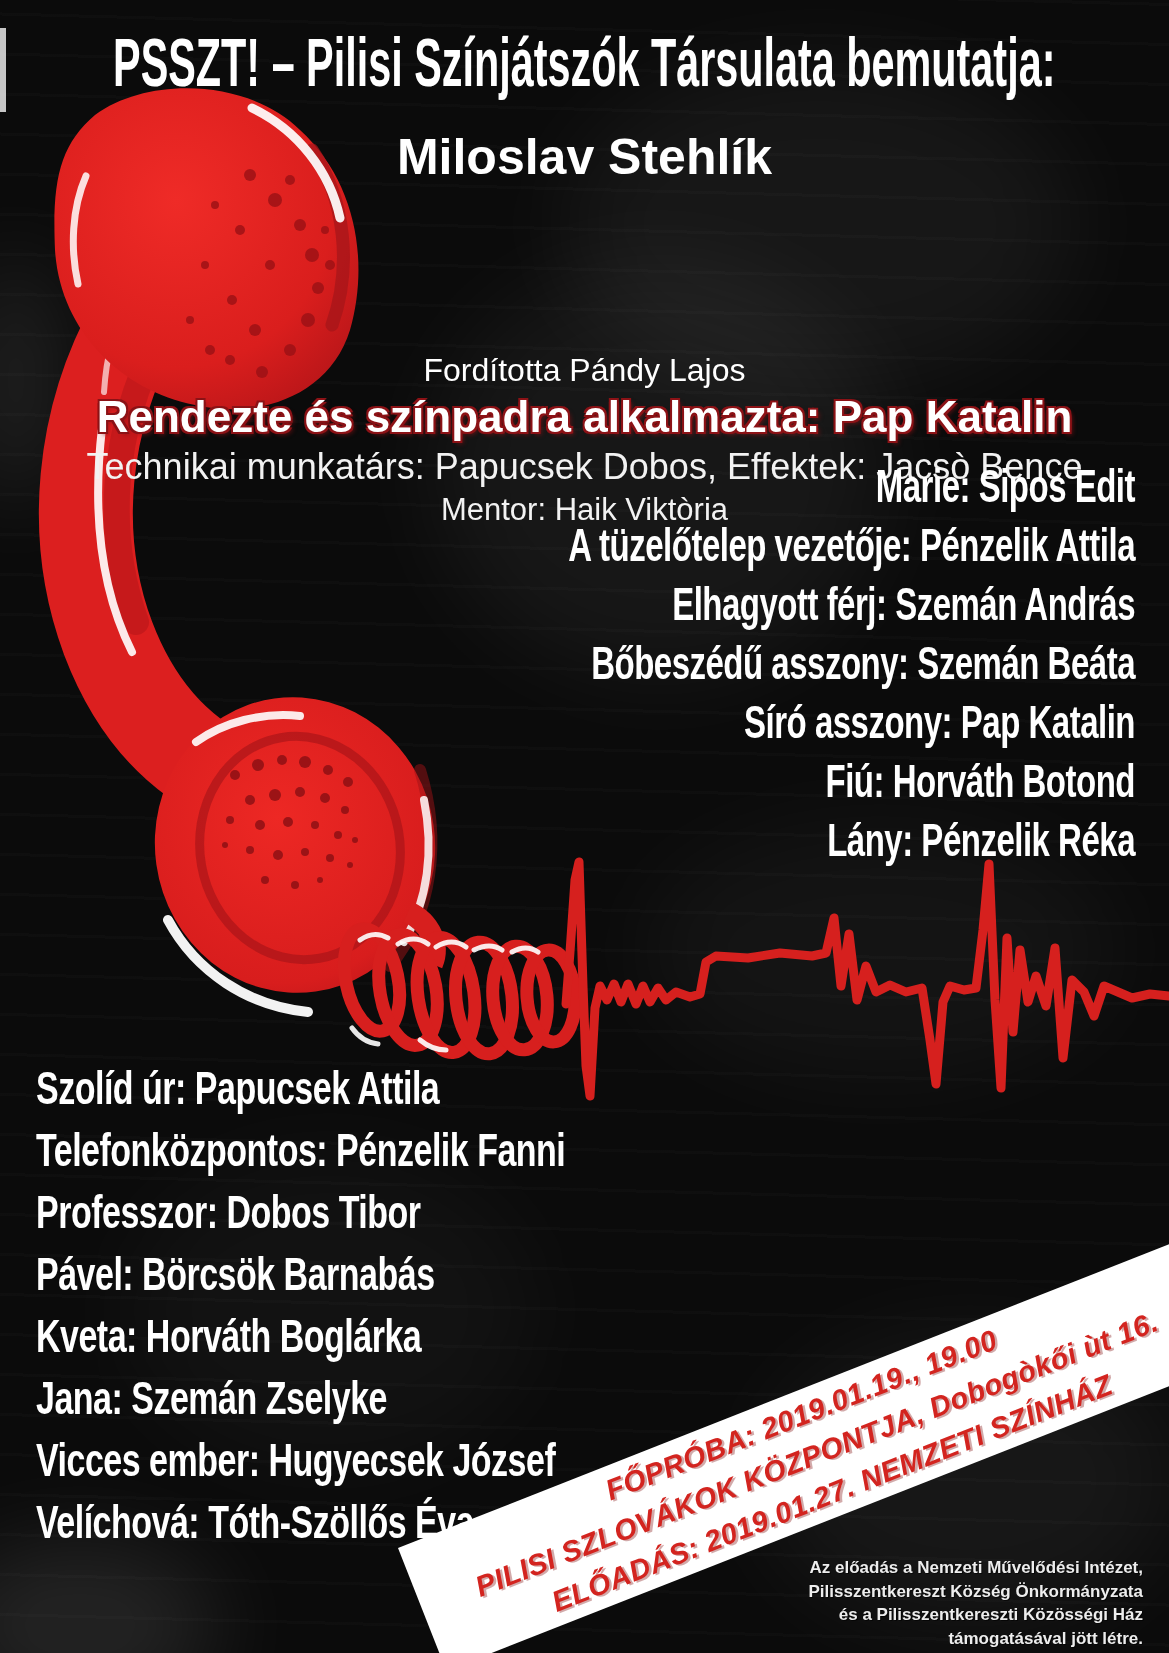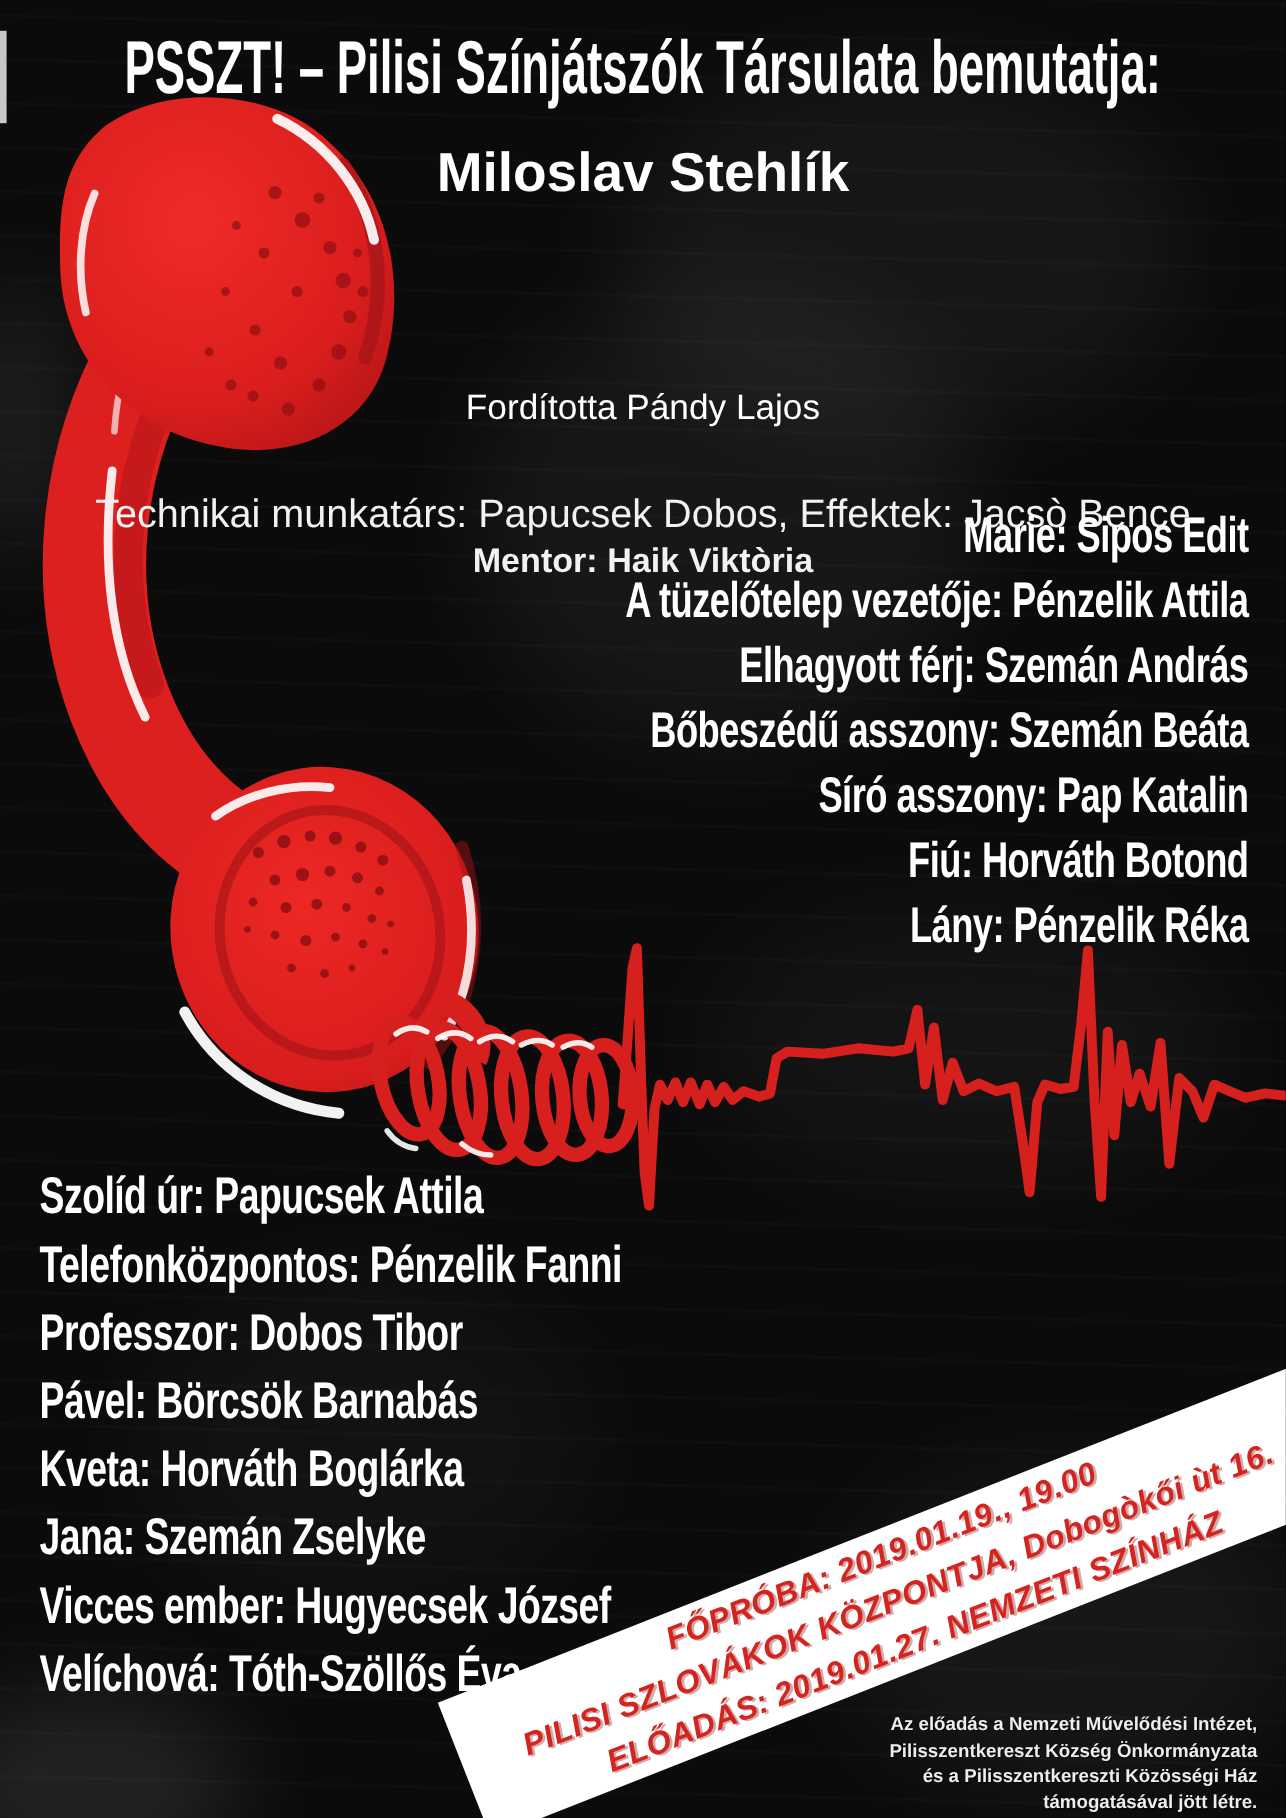--- a/index.html
+++ b/index.html
@@ -37,21 +37,21 @@
   .presenter .v-stretch{transform:scale(.94,1.55);transform-origin:50% 0;}
   .author{top:128px;font-size:50px;font-weight:bold;}
   .main-title{top:182px;font-size:118px;font-weight:800;letter-spacing:-3px;
     text-shadow:2px 2px 0 rgba(0,0,0,.25);}
   .main-title .v-stretch{transform:scale(.94,1.6);transform-origin:50% 0;}
   .translator{top:352px;font-size:32px;font-weight:500;}
   .director{top:392px;font-size:44px;font-weight:bold;
     text-shadow:2px 2px 0 var(--director-outline),-2px -2px 0 var(--director-outline),
       2px -2px 0 var(--director-outline),-2px 2px 0 var(--director-outline),3px 3px 4px rgba(140,18,22,.6);}
   .tech{top:446px;font-size:36px;font-weight:400;color:#f2f2f2;}
-  .mentor{top:492px;font-size:31px;font-weight:700;color:#f2f2f2;}
+  .mentor{top:492px;font-size:31px;font-weight:400;color:#f2f2f2;}
 
   .cast{position:absolute;z-index:2;color:var(--text-white);font-weight:bold;}
   .cast .cast-line{white-space:nowrap;}
   .cast-right{top:458px;right:34px;text-align:right;font-size:33px;letter-spacing:-.5px;text-decoration:underline;}
   .cast-right .cast-line{height:59px;line-height:59px;}
   .cast-left{top:1058px;left:36px;text-align:left;font-size:34px;letter-spacing:-.5px;}
   .cast-left .cast-line{height:62px;line-height:62px;}
   .cast-left .v-stretch{transform-origin:0 55%;transform:scale(1,1.38);}
   .cast-right .v-stretch{transform-origin:100% 55%;transform:scale(1,1.38);}
 
@@ -200,20 +200,21 @@
          L 930 1040 L 936 1084 L 943 1002 L 950 986 L 964 990 L 976 988 L 983 930 L 989 864 L 995 1000
          L 1001 1088 L 1007 938 L 1013 1032 L 1020 950 L 1028 1002 L 1036 976 L 1046 1006 L 1055 948
          L 1063 1058 L 1072 980 L 1084 992 L 1094 1016 L 1104 986 L 1118 992 L 1132 998 L 1150 994 L 1169 996" fill="none" stroke="#d6201e" stroke-width="9" stroke-linejoin="round" stroke-linecap="round"></path>
   </svg>
 
   <div class="txt center presenter">
     <span class="v-stretch">PSSZT! – Pilisi Színjátszók Társulata bemutatja:</span>
   </div>
   <div class="txt center author">Miloslav Stehlík</div>
   <div class="txt center translator">Fordította Pándy Lajos</div>
+  <div class="txt center director">Rendezte és színpadra alkalmazta: Pap Katalin</div>
   <div class="txt center tech">Technikai munkatárs: Papucsek Dobos, Effektek: Jacsò Bence</div>
   <div class="txt center mentor">Mentor: Haik Viktòria</div>
 
   <div class="cast cast-right">
     <div class="cast-line"><span class="v-stretch">Marie: Sipos Edit</span></div>
     <div class="cast-line"><span class="v-stretch">A tüzelőtelep vezetője: Pénzelik Attila</span></div>
     <div class="cast-line"><span class="v-stretch">Elhagyott férj: Szemán András</span></div>
     <div class="cast-line"><span class="v-stretch">Bőbeszédű asszony: Szemán Beáta</span></div>
     <div class="cast-line"><span class="v-stretch">Síró asszony: Pap Katalin</span></div>
     <div class="cast-line"><span class="v-stretch">Fiú: Horváth Botond</span></div>

